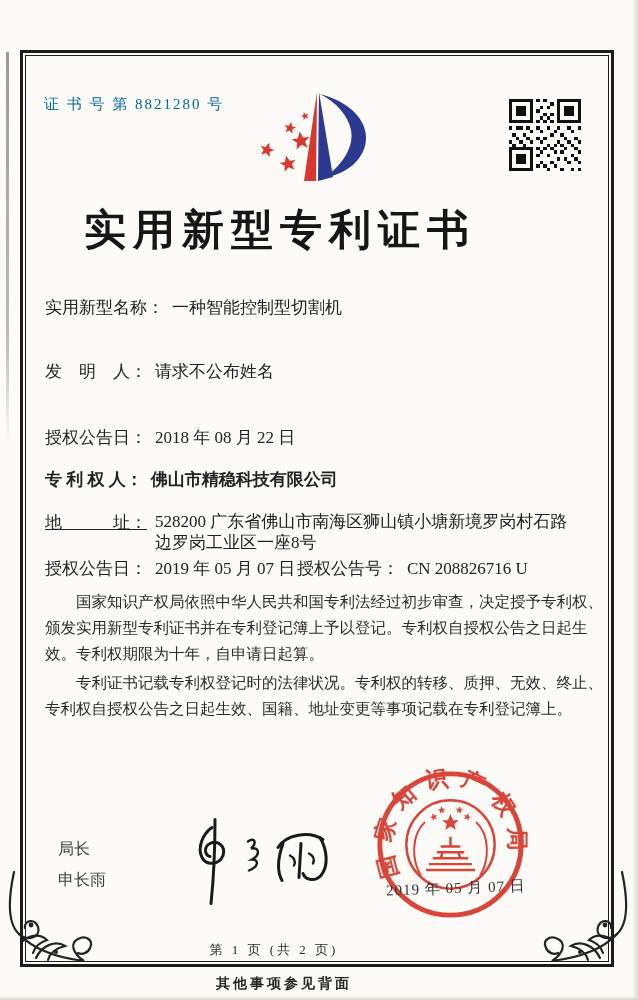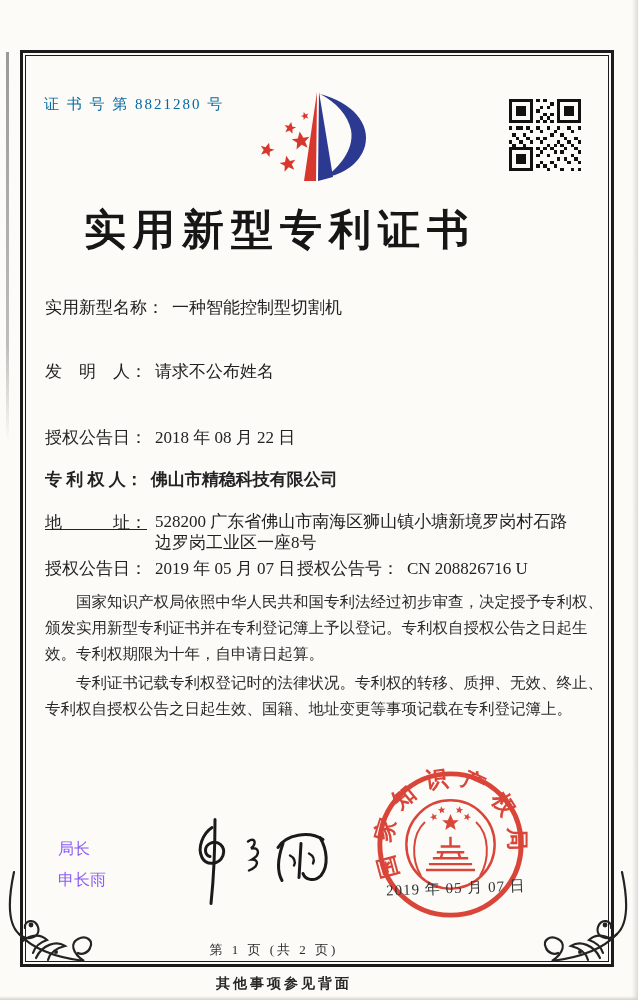--- a/index.html
+++ b/index.html
@@ -36,21 +36,21 @@
   .r1{top:296px;} .r2{top:360px;} .r3{top:383px;} .r4{top:426px;} .r5{top:468px;font-weight:bold;}
   .r6{top:511px;}
   .r6 .lbl{vertical-align:top;text-decoration:underline;}
   .r6 .val{display:inline-block;width:414px;white-space:normal;line-height:21px;}
   .r7{top:557px;}
   .r7 .pair2{position:absolute;left:252px;top:0;white-space:nowrap;}
   
   .paras{position:absolute;left:45px;right:34px;top:589px;}
   .paras p{margin:0 0 3px 0;text-indent:2em;font-size:15.5px;line-height:26px;color:#2b2b2b;}
   
-  .director{position:absolute;left:58px;top:833px;font-size:16px;line-height:31px;color:#8b5cf6;}
+  .director{position:absolute;left:58px;top:833px;font-size:16px;line-height:31px;color:#404040;}
   .signature{position:absolute;left:182px;top:812px;width:160px;height:98px;}
   .seal{position:absolute;left:372px;top:766px;width:157px;height:157px;z-index:2;opacity:.93;}
   .seal-date{position:absolute;left:386px;top:879px;z-index:4;font-size:15px;
     letter-spacing:1px;color:#343434;transform:rotate(-2deg);white-space:nowrap;}
   .page-no{position:absolute;left:0;top:941px;width:638px;text-align:center;
     transform:translateX(-45px);font-size:13px;letter-spacing:3px;color:#2c2c2c;}
   .back-note{position:absolute;left:0;top:975px;width:638px;text-align:center;
     transform:translateX(-35px);font-size:14px;font-weight:bold;letter-spacing:3px;color:#272727;}
 </style>
 </head>

